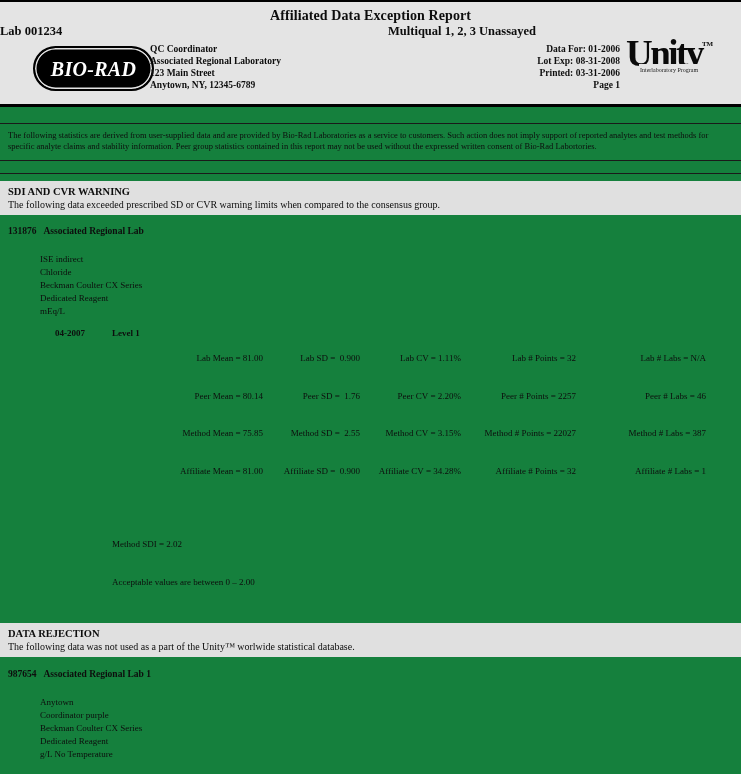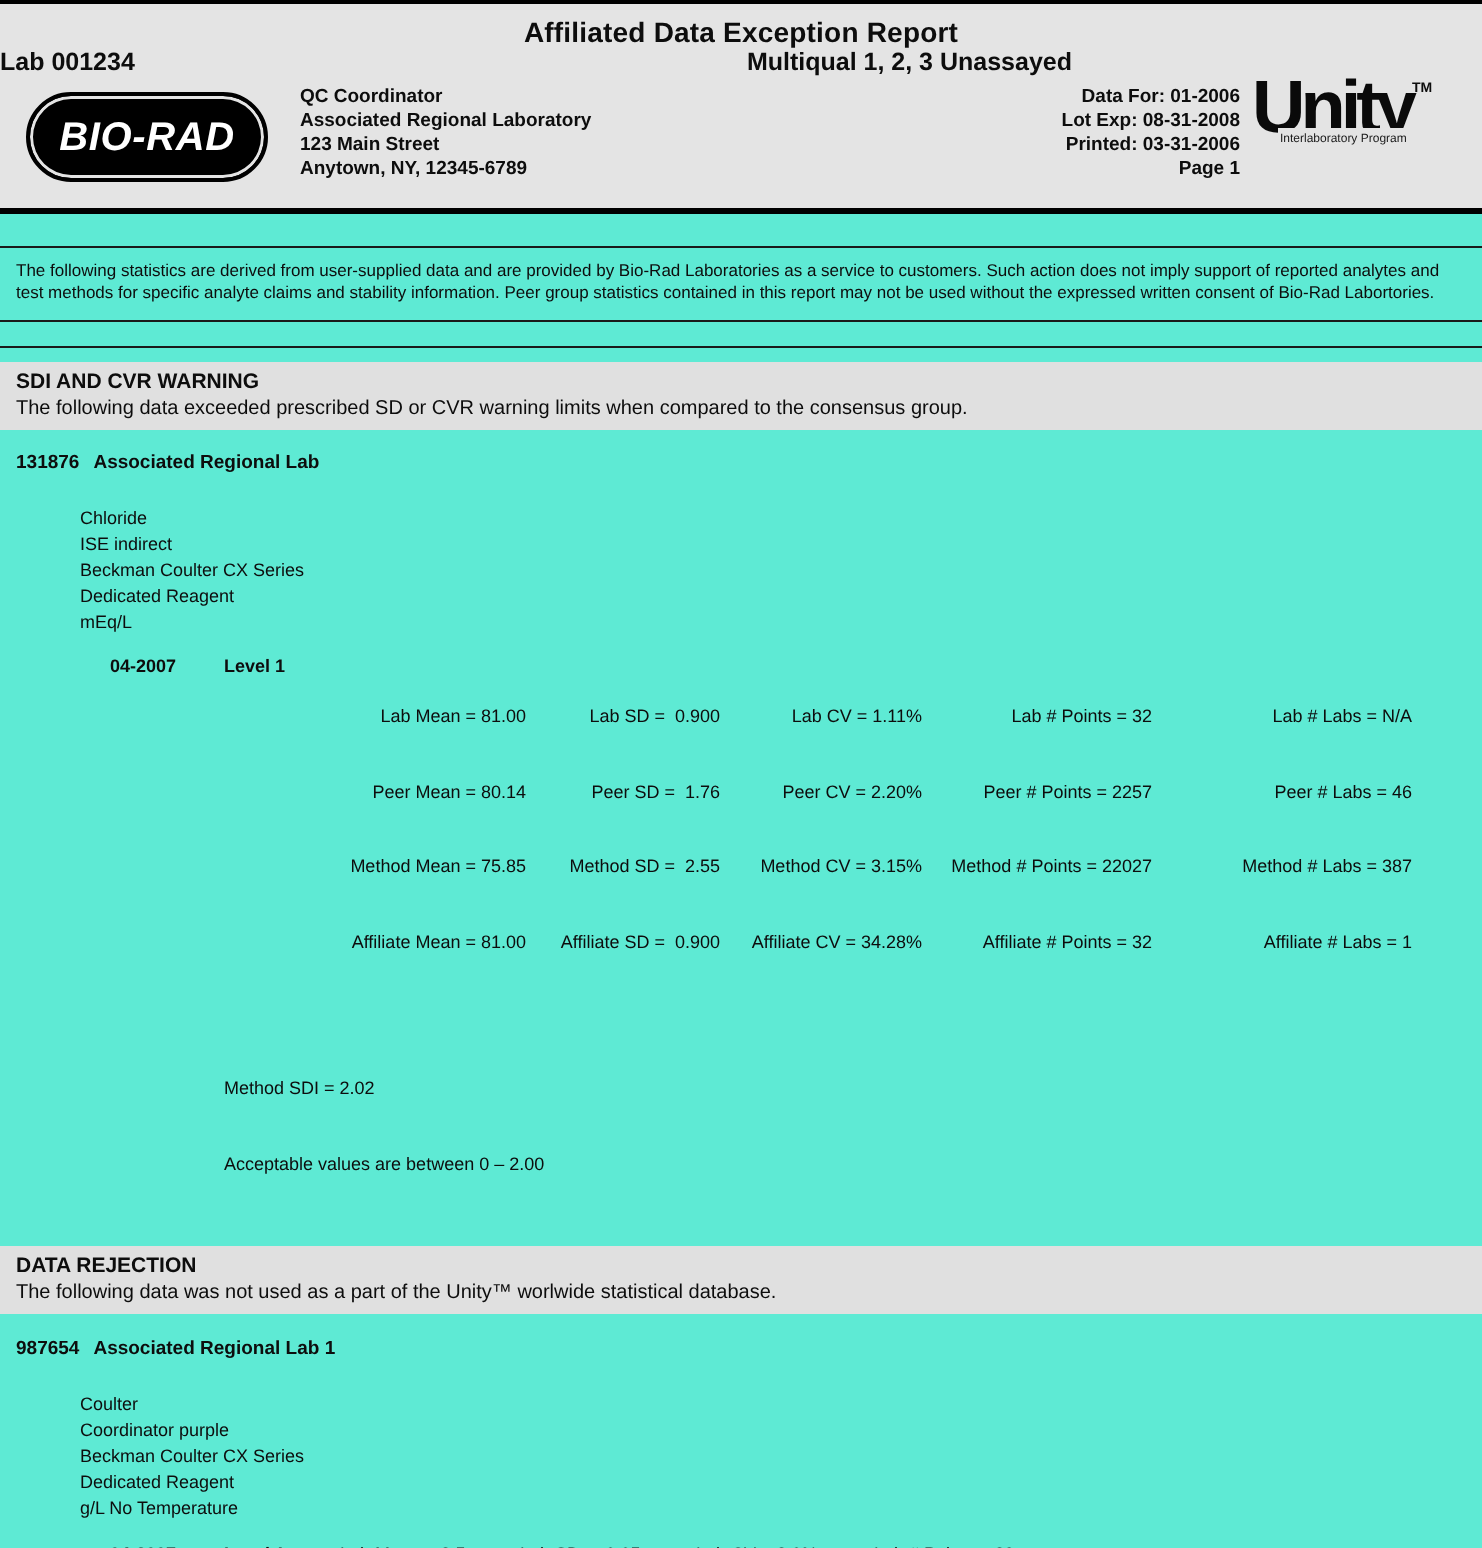--- a/index.html
+++ b/index.html
@@ -1,31 +1,31 @@
 <!DOCTYPE html>
 <html><head>
 <meta charset="utf-8">
 <style>
   * { margin:0; padding:0; box-sizing:border-box; }
   html,body { background:#ffffff; }
   .page {
-    width:741px; height:774px; background:#5eead4; overflow:hidden; position:relative;
-    font-family:Liberation Sans, sans-serif; color:#0d0d0d;
+    width:741px; height:774px; background:#15803d; overflow:hidden; position:relative;
+    font-family:Liberation Serif, serif; color:#0d0d0d;
   }
   
   .header {
     height:107px; background:#e4e4e4;
     border-top:2px solid #000; border-bottom:3px solid #000;
     padding-top:6px;
   }
   .h-title { text-align:center; font-size:14px; font-weight:bold; line-height:16px; letter-spacing:0.1px; }
   .h-sub { display:grid; grid-template-columns:148px 1fr 205px; font-size:12.5px; font-weight:bold; line-height:15px; }
   .h-product { text-align:right; padding-left:40px; }
   .h-main { display:flex; margin-top:4px; font-size:9.5px; font-weight:bold; line-height:12px; }
-  .logo-wrap { width:150px; }
+  .logo-wrap { width:150px;padding-left:20px; }
   .biorad {
     width:121px; height:45px; margin:3px 0 0 13px; background:#000; border-radius:23px;
     display:flex; align-items:center; justify-content:center;
     color:#fff; font-style:italic; font-weight:bold; font-size:20px; letter-spacing:0.3px;
     border:2px solid #000; box-shadow: inset 0 0 0 1.5px #e4e4e4;
   }
   .address div { margin-bottom:0; }
   .meta { margin-left:auto; text-align:right; }
   .unity-wrap { width:121px; position:relative; padding-left:6px; margin-top:-8px; }
   .unity-word { font-size:37px; font-weight:bold; letter-spacing:-2.5px; line-height:38px; color:#0a0a0a; }
@@ -99,22 +99,22 @@
   <div class="section-bar">
     <div class="section-heading">SDI AND CVR WARNING</div>
     <div class="section-desc">The following data exceeded prescribed SD or CVR warning limits when compared to the consensus group.</div>
   </div>
 
   <div class="lab-heading">
     <span class="lab-id">131876</span><span class="lab-name">Associated Regional Lab</span>
   </div>
 
   <div class="analytes">
+    <div>ISE indirect</div>
     <div>Chloride</div>
-    <div>ISE indirect</div>
     <div>Beckman Coulter CX Series</div>
     <div>Dedicated Reagent</div>
     <div>mEq/L</div>
   </div>
 
   <div class="stats-row">
     <div class="col-date">04-2007</div>
     <div class="col-level">Level 1</div>
     <div class="scol c0">
       <div>Lab Mean = 81.00</div>
@@ -155,21 +155,21 @@
 
   <div class="section-bar" style="margin-top:10px;">
     <div class="section-heading">DATA REJECTION</div>
     <div class="section-desc">The following data was not used as a part of the Unity™ worlwide statistical database.</div>
   </div>
 
   <div class="lab-heading gap2">
     <span class="lab-id">987654</span><span class="lab-name">Associated Regional Lab 1</span>
   </div>
   <div class="analytes">
-    <div>Coulter</div>
+    <div>Anytown</div>
     <div>Coordinator purple</div>
     <div>Beckman Coulter CX Series</div>
     <div>Dedicated Reagent</div>
     <div>g/L No Temperature</div>
   </div>
   <div class="stats-row single">
     <div class="col-date">04-2007</div>
     <div class="col-level">Level 1</div>
     <div class="lcol c0">Lab Mean = 2.5</div>
     <div class="lcol c1">Lab SD =  0.05</div>

